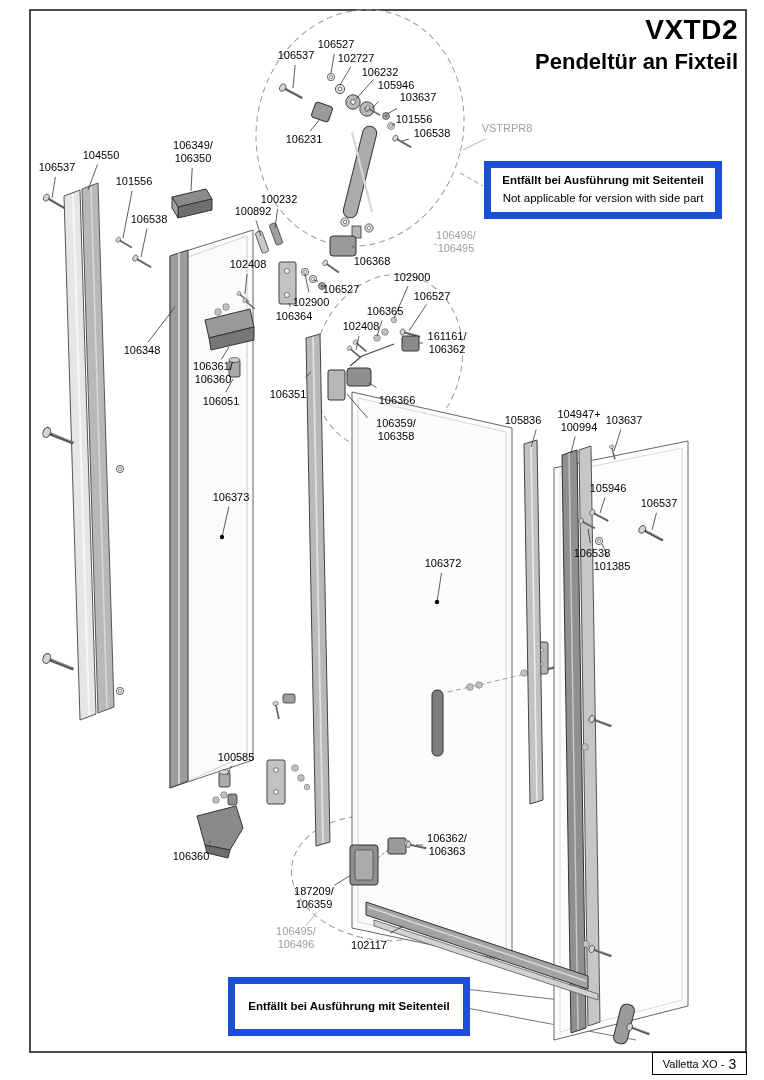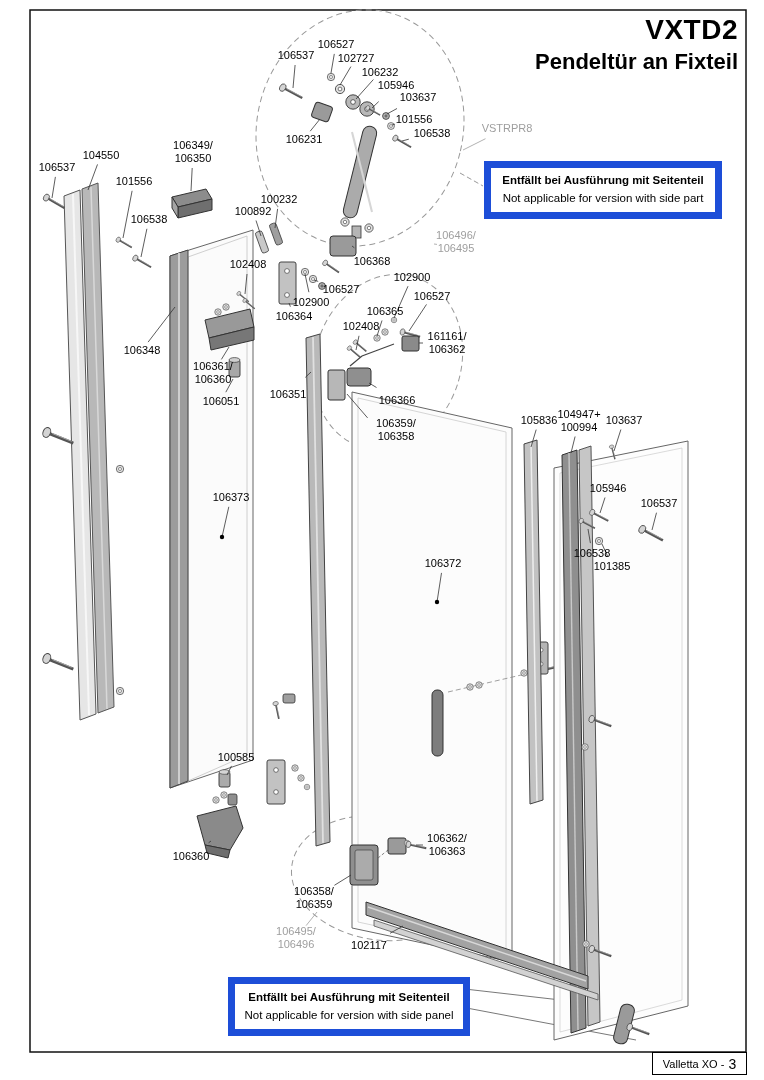--- a/index.html
+++ b/index.html
@@ -292,21 +292,20 @@
     <div class="title-sub">Pendeltür an Fixteil</div>
   </div>
 
   <div id="note-box-top" class="note-box">
     <div class="note-bold">Entfällt bei Ausführung mit Seitenteil</div>
     <div>Not applicable for version with side part</div>
   </div>
 
   <div id="note-box-bottom" class="note-box">
     <div class="note-bold">Entfällt bei Ausführung mit Seitenteil</div>
-    <div>Not applicable for version with side panel</div>
   </div>
 
   <div class="footer-box">
     <span class="footer-label">Valletta XO -</span>
     <span class="footer-page">3</span>
   </div>
 
   <div id="label-layer">
       <div class="lbl" style="left: 296px; top: 55px;">106537</div>
       <div class="lbl" style="left: 336px; top: 44px;">106527</div>
@@ -342,31 +341,31 @@
       <div class="lbl" style="left: 101px; top: 155px; text-align: right;">104550</div>
       <div class="lbl" style="left: 57px; top: 167px;">106537</div>
       <div class="lbl" style="left: 134px; top: 181px;">101556</div>
       <div class="lbl" style="left: 149px; top: 219px;">106538</div>
       <div class="lbl" style="left: 142px; top: 350px;">106348</div>
       <div class="lbl" style="left: 213px; top: 373px;">106361/
 106360</div>
       <div class="lbl" style="left: 221px; top: 401px;">106051</div>
       <div class="lbl" style="left: 231px; top: 497px;">106373</div>
       <div class="lbl" style="left: 443px; top: 563px;">106372</div>
-      <div class="lbl" style="left: 539px; top: 420px;">105836</div>
+      <div class="lbl" style="left: 523px; top: 420px;">105836</div>
       <div class="lbl" style="left: 579px; top: 421px;">104947+
 100994</div>
       <div class="lbl" style="left: 624px; top: 420px;">103637</div>
       <div class="lbl" style="left: 608px; top: 488px;">105946</div>
       <div class="lbl" style="left: 659px; top: 503px;">106537</div>
       <div class="lbl" style="left: 592px; top: 553px;">106538</div>
       <div class="lbl" style="left: 612px; top: 566px;">101385</div>
       <div class="lbl" style="left: 236px; top: 757px;">100585</div>
       <div class="lbl" style="left: 191px; top: 856px;">106360</div>
       <div class="lbl" style="left: 447px; top: 845px;">106362/
 106363</div>
-      <div class="lbl" style="left: 314px; top: 898px;">106358/
+      <div class="lbl" style="left: 314px; top: 898px;">187209/
 106359</div>
       <div class="lbl gray" style="left: 296px; top: 938px;">106495/
 106496</div>
       <div class="lbl" style="left: 369px; top: 945px;">102117</div>
     </div>
 </div>
 
 </body></html>

